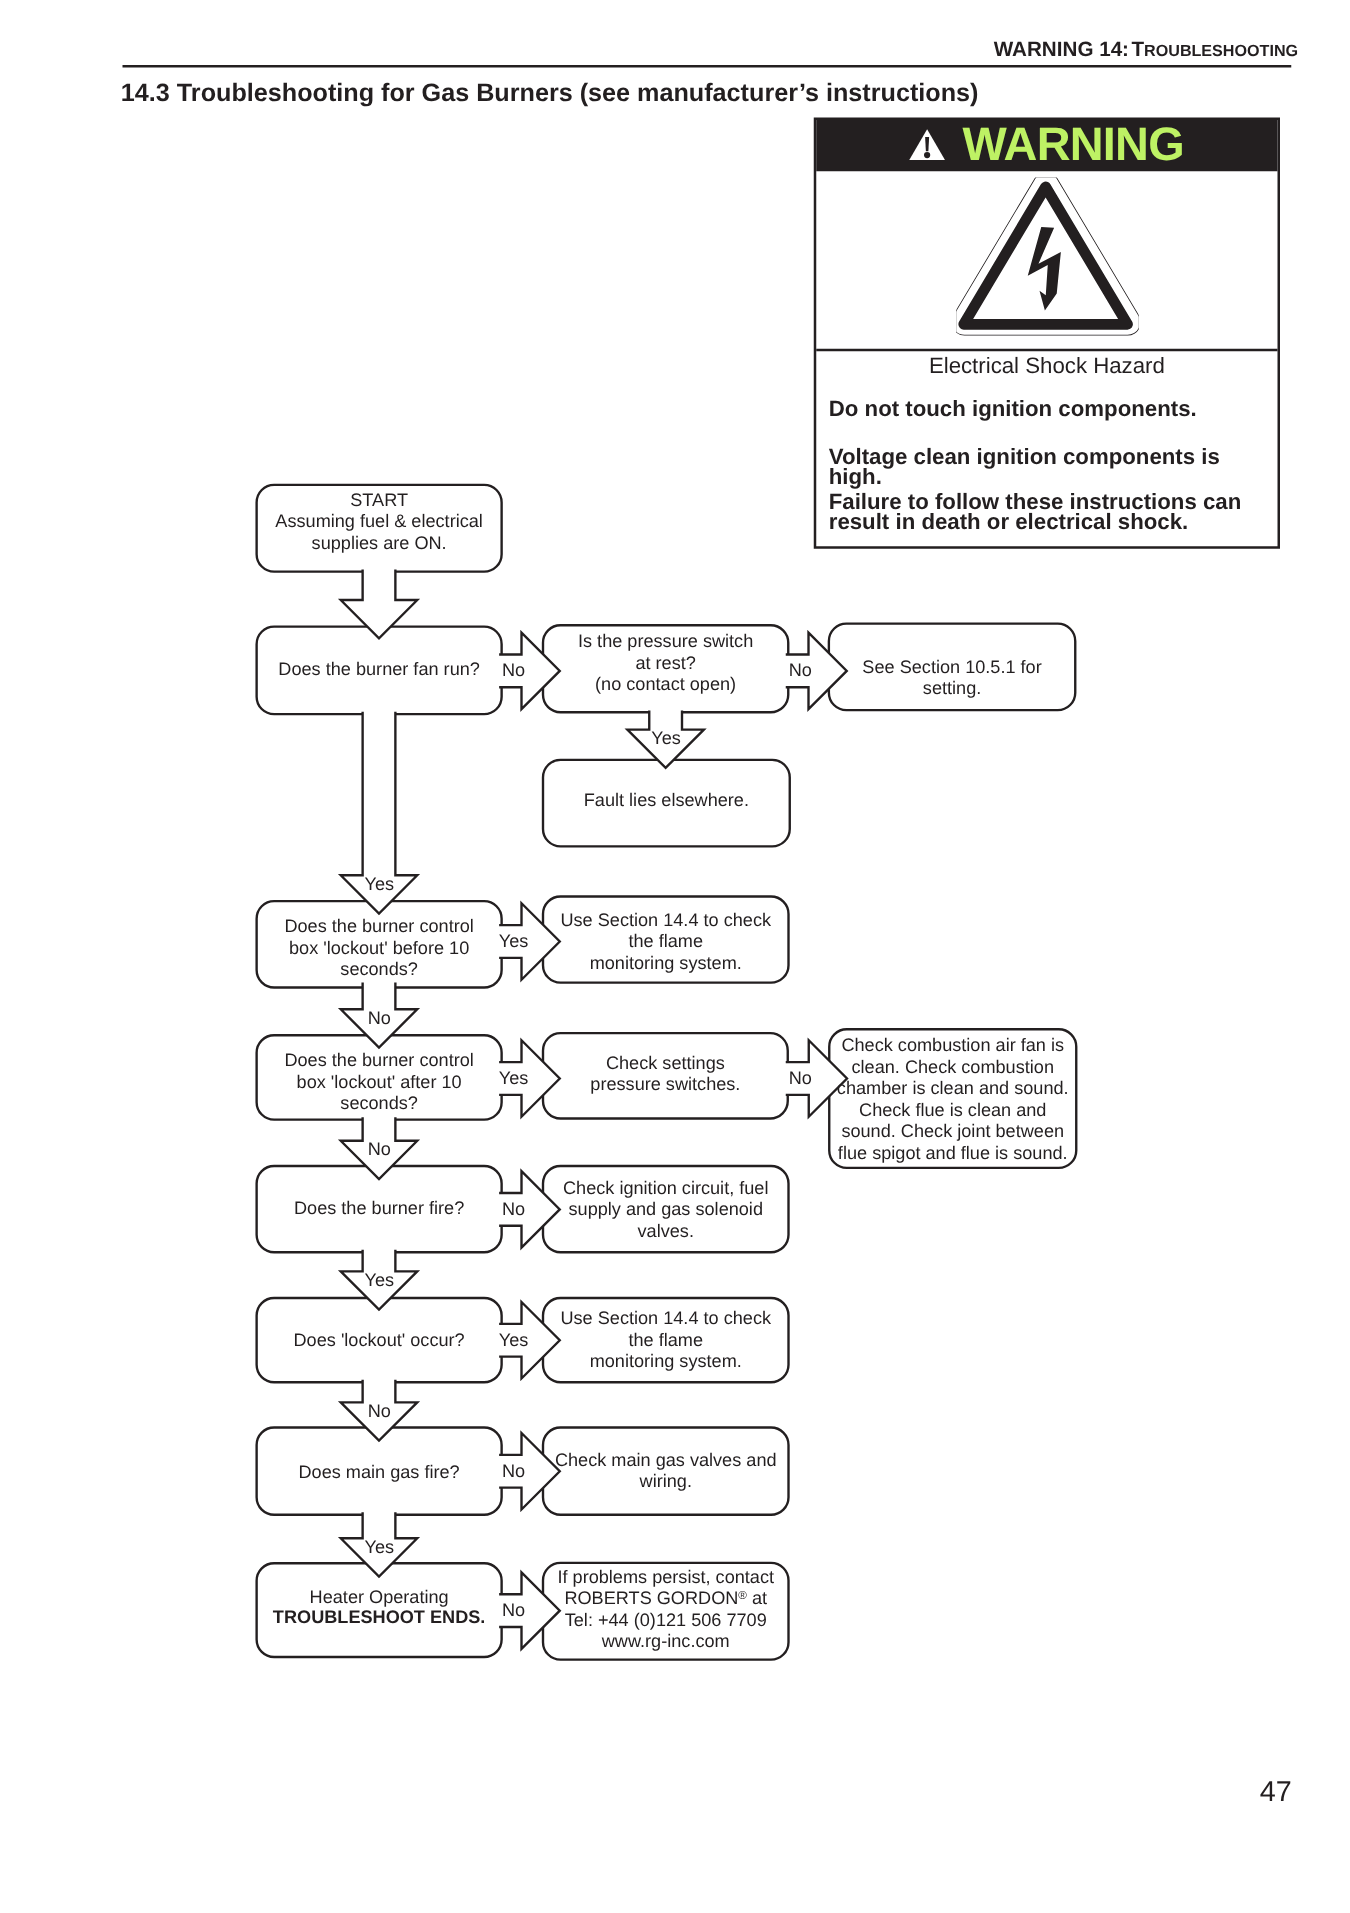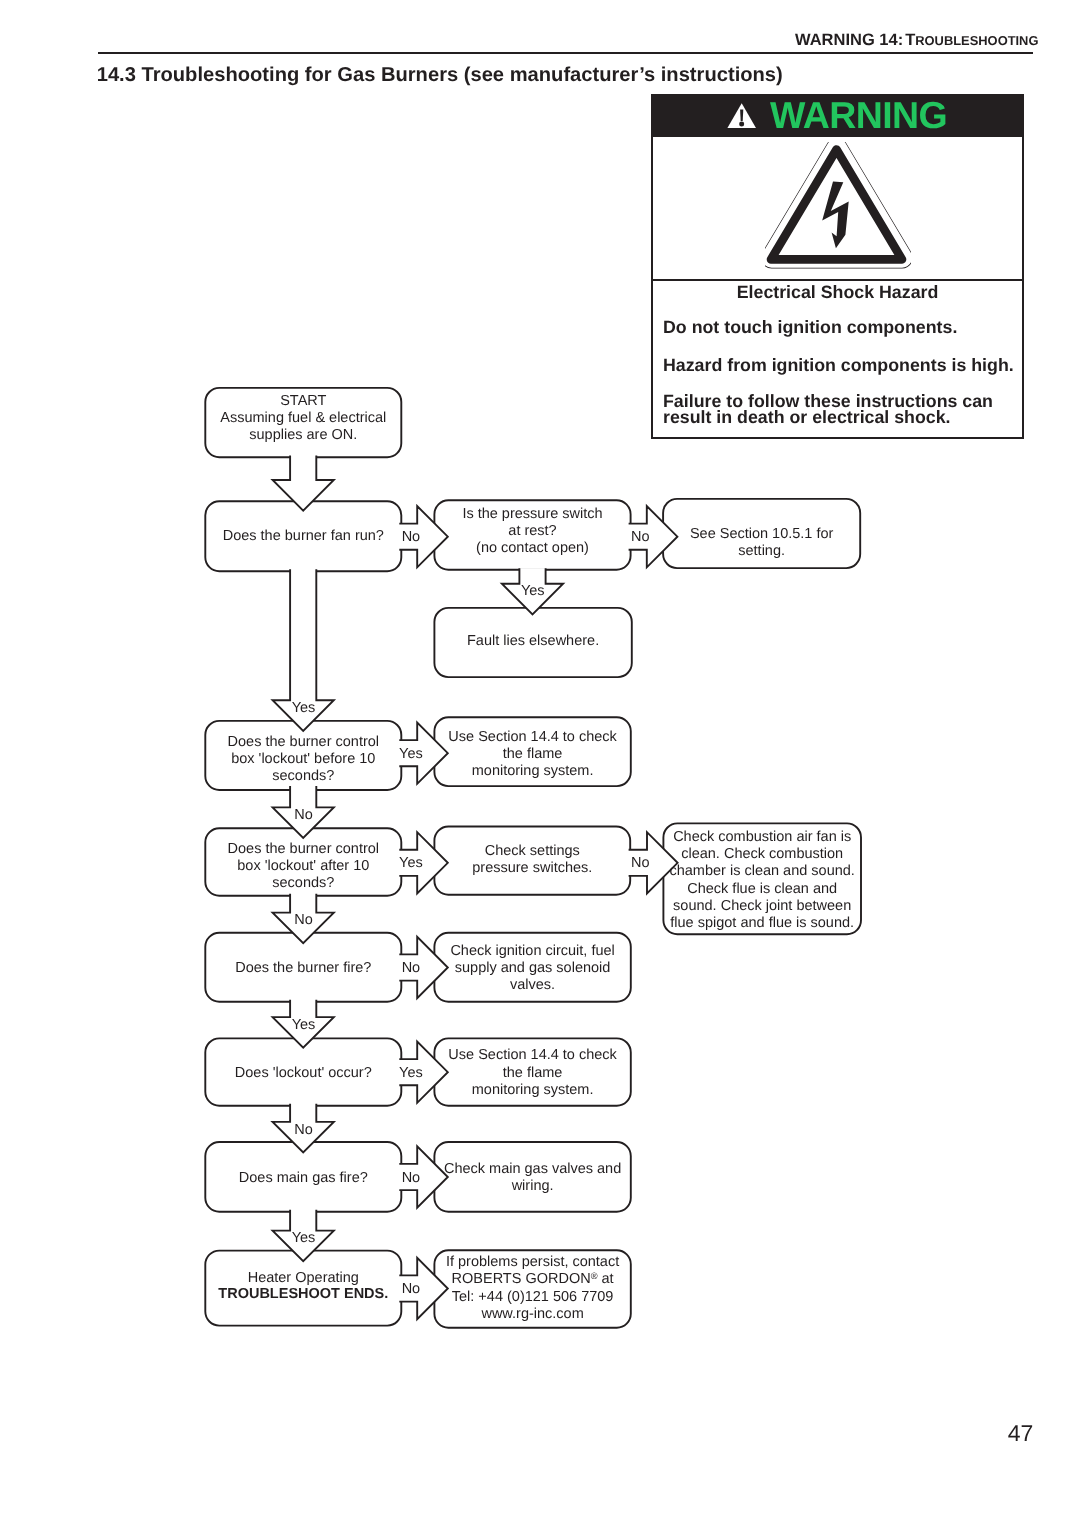--- a/index.html
+++ b/index.html
@@ -7,24 +7,24 @@
   body{width:1080px;height:1530px;background:#ffffff;font-family:"Liberation Sans",sans-serif;color:#231f20;overflow:hidden;position:relative;-webkit-font-smoothing:antialiased;text-rendering:geometricPrecision;}
   .page{position:absolute;left:0;top:0;width:1080px;height:1530px;}
   #running-head{position:absolute;left:795px;top:34.8px;font-size:16.5px;font-weight:bold;white-space:nowrap;line-height:11.9px;}
   #running-head .sc{font-size:12.9px;text-align:right;}
   #running-head .sc .cap{font-size:16.5px;}
   #running-head .gap{letter-spacing:-2.6px;}
   #head-rule{position:absolute;left:97.5px;top:52.1px;width:935.5px;height:2.1px;background:#231f20;}
   #section-title{position:absolute;left:96.7px;top:67.5px;font-size:20.15px;font-weight:bold;white-space:nowrap;line-height:14px;}
   #warning-box{position:absolute;left:651px;top:94px;width:373px;height:345px;border:2.2px solid #231f20;box-sizing:border-box;background:#fff;}
   #warning-band{position:absolute;left:0;top:0;width:100%;height:40.8px;background:#231f20;}
-  #warning-band .wtxt{position:absolute;left:117.1px;top:3.6px;color:#22c55e;font-size:37.5px;font-weight:bold;line-height:30px;white-space:nowrap;letter-spacing:-0.6px;}
+  #warning-band .wtxt{position:absolute;left:117.1px;top:3.6px;color:#bef264;font-size:37.5px;font-weight:bold;line-height:30px;white-space:nowrap;letter-spacing:-0.6px;}
   #warning-pic{position:absolute;left:0;top:40.8px;width:100%;height:141.7px;display:flex;align-items:center;justify-content:center;}
   #warning-msg{position:absolute;left:0;top:183.2px;right:0;bottom:0;border-top:2.1px solid #231f20;box-sizing:border-box;}
-  #warning-msg .hz{position:absolute;left:0;right:0;top:3.2px;text-align:center;font-size:17.8px;font-weight:bold;line-height:17.4px;}
+  #warning-msg .hz{position:absolute;left:0;right:0;top:3.2px;text-align:center;font-size:17.8px;font-weight:normal;line-height:17.4px;}
   #warning-msg .ln{position:absolute;left:10px;font-size:17.8px;font-weight:bold;line-height:16.1px;}
   #warning-msg .l1{top:38.2px;text-align:right;}
   #warning-msg .l2{top:75.8px;}
   #warning-msg .l3{top:112.0px;}
   #page-number{position:absolute;left:1007.8px;top:1422px;font-size:23px;line-height:23px;}
   svg.flow{position:absolute;left:0;top:0;}
   .fbox{fill:#fff;stroke:#231f20;stroke-width:1.9;}
   .farrow{fill:#fff;stroke:#231f20;stroke-width:1.9;stroke-linejoin:miter;}
   text.ft{font-family:"Liberation Sans",sans-serif;font-size:14.5px;fill:#231f20;}
   text.flabel{font-family:"Liberation Sans",sans-serif;font-size:14.5px;fill:#231f20;}
@@ -59,21 +59,21 @@
         <path d="M71.5,7.5 L137.0,117.4 L6.0,117.4 Z" fill="#ffffff" stroke="#231f20" stroke-width="8.6" stroke-linejoin="round"></path>
         <path d="M68.0,39.6 L78.3,40.2 L65.8,68.9 L83.7,59.6 L80.4,92.8 L70.9,106.3 L66.6,90.6 L71.6,94.2 L73.2,70.0 L57.2,78.5 Z" fill="#231f20"></path>
       </svg>
     </div>
     <div id="warning-msg">
       <div class="hz">Electrical Shock Hazard</div>
       <div class="ln l1">
           <div>Do not touch ignition components.</div>
         </div>
       <div class="ln l2">
-          <div>Hazard from ignition components is high.</div>
+          <div>Voltage clean ignition components is high.</div>
         </div>
       <div class="ln l3">
           <div>Failure to follow these instructions can</div>
           <div>result in death or electrical shock.</div>
         </div>
     </div>
   </div>
 
   <svg class="flow" width="1080" height="1530">
     <g id="flow-boxes">

